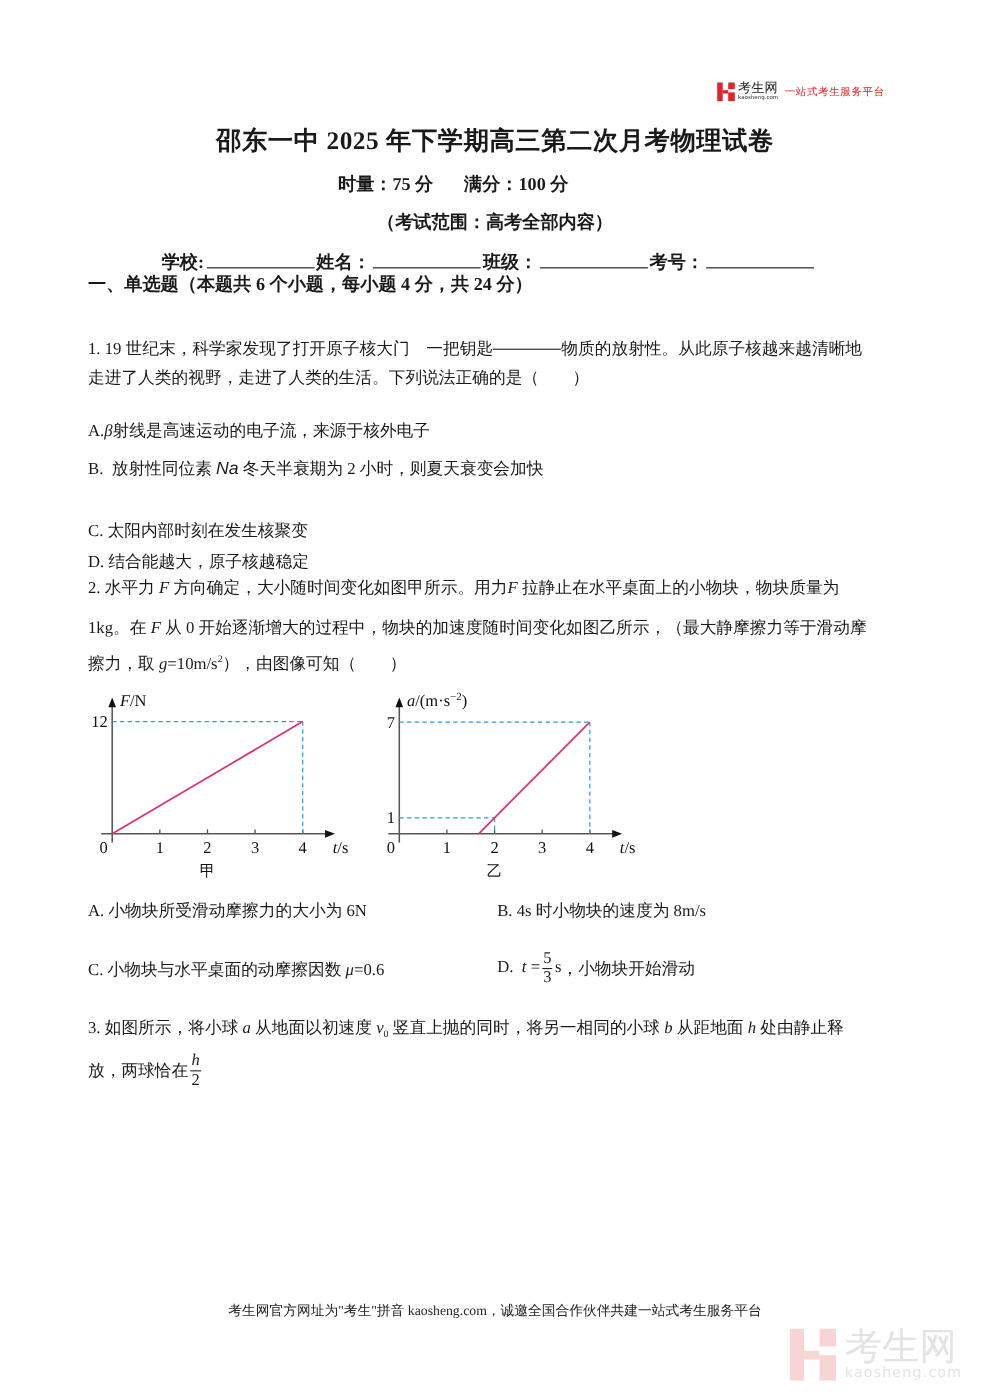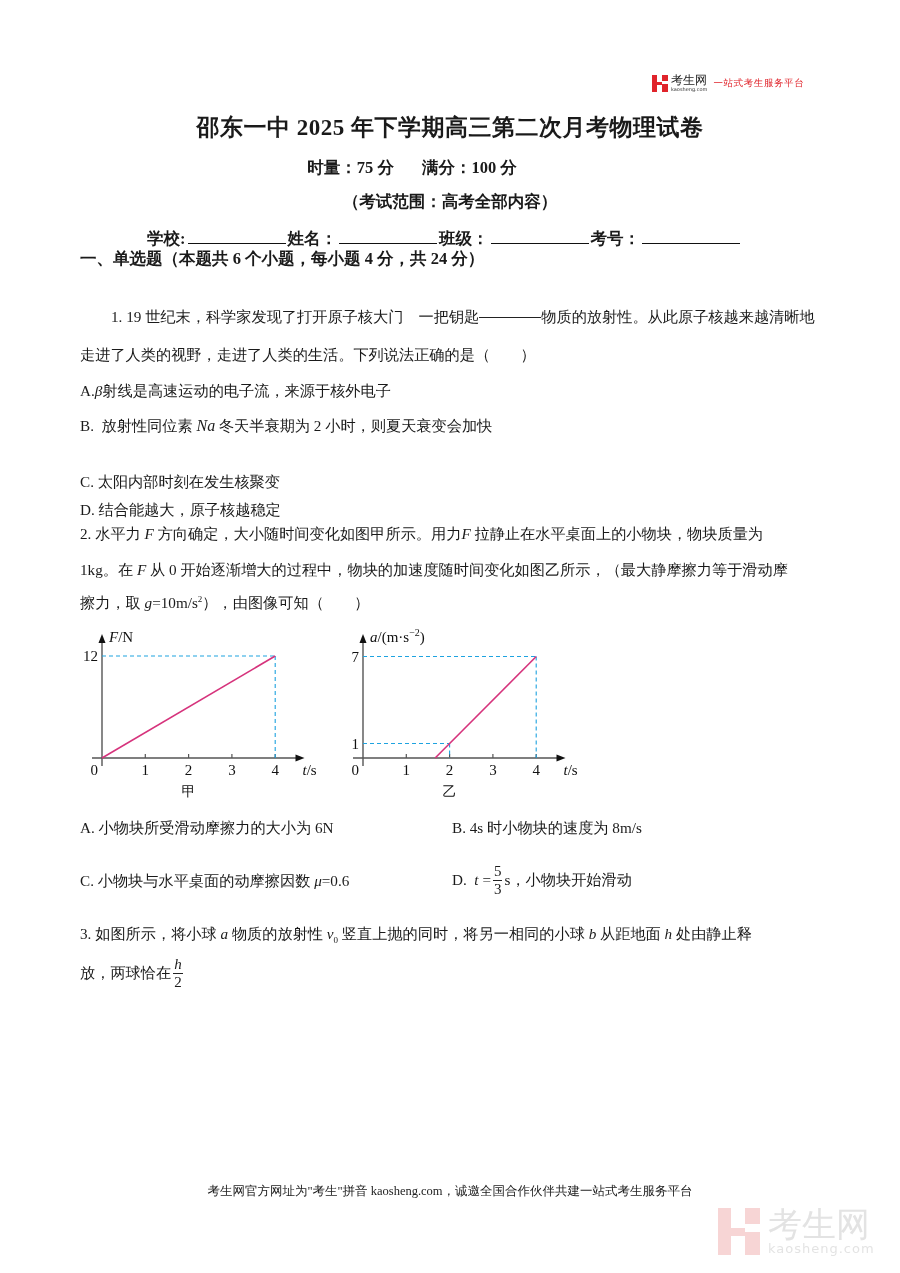--- a/index.html
+++ b/index.html
@@ -17,21 +17,21 @@
   .title { left: 0; width: 900px; top: 112px; text-align: center; font-size: 23px; font-weight: bold; letter-spacing: 0.5px; }
   .sub1 { left: 0; width: 824px; top: 157px; text-align: center; font-size: 16.5px; font-weight: bold; }
   .sub1 span.gap { display: inline-block; width: 28px; }
   .sub2 { left: 0; width: 900px; top: 191px; text-align: center; font-size: 16.5px; font-weight: bold; }
   .info { left: 147px; top: 228px; font-size: 16.5px; font-weight: bold; white-space: nowrap; font-family: Liberation Serif, serif; }
   .info .blank { display: inline-block; width: 98px; border-bottom: 1.3px solid #111; height: 14px; margin: 0 2px 0 2px; vertical-align: baseline; }
   .section { left: 80px; top: 248px; font-size: 16.5px; font-weight: bold; }
 
   .line { left: 80px; font-size: 15.2px; white-space: nowrap; }
   .it { font-style: italic; }
-  .na { font-style: italic; font-family: Liberation Serif, serif; font-size: 16px; }
+  .na { font-style: italic; font-family: Liberation Sans, sans-serif; font-size: 16px; }
   .dash { display: inline-block; width: 62px; border-bottom: 1px solid #222; vertical-align: middle; margin-bottom: 3px; }
   .frac { display: inline-flex; flex-direction: column; align-items: center; vertical-align: middle; line-height: 1; font-size: 15px; margin: 0 2px; }
   .frac .num { padding: 0 1px 1px; border-bottom: 1px solid #222; }
   .frac .den { padding-top: 1px; }
   sup { font-size: 9px; }
   sub { font-size: 9px; }
 
   svg text { font-family: "Liberation Serif", serif; }
   .footer { left: 0; width: 900px; top: 1183px; text-align: center; font-size: 12.5px; color: #222; }
   .wm { left: 718px; top: 1207px; display: flex; align-items: center; opacity: 0.95; }
@@ -63,24 +63,24 @@
   <span>时量：75 分</span><span class="gap"></span><span>满分：100 分</span>
 </div>
 <div class="abs sub2">（考试范围：高考全部内容）</div>
 
 <div class="abs info">
   <span>学校:</span><span class="blank"></span><span>姓名：</span><span class="blank"></span><span>班级：</span><span class="blank"></span><span>考号：</span><span class="blank"></span>
 </div>
 
 <div class="abs section">一、单选题（本题共 6 个小题，每小题 4 分，共 24 分）</div>
 
-<div class="abs line" style="top:307px;margin-left:31px;">
+<div class="abs line" style="top:307px;">
   <span>1. 19 世纪末，科学家发现了打开原子核大门　一把钥匙</span><span class="dash"></span><span>物质的放射性。从此原子核越来越清晰地</span>
 </div>
-<div class="abs line" style="top:345px;">走进了人类的视野，走进了人类的生活。下列说法正确的是（　　）</div>
+<div class="abs line" style="top:333px;">走进了人类的视野，走进了人类的生活。下列说法正确的是（　　）</div>
 <div class="abs line" style="top:381px;">
   <span>A.</span><span class="it">β</span><span>射线是高速运动的电子流，来源于核外电子</span>
 </div>
 <div class="abs line" style="top:416px;">
   <span>B.</span>&nbsp;&nbsp;<span>放射性同位素</span>&nbsp;<span class="na">Na</span>&nbsp;<span>冬天半衰期为 2 小时，则夏天衰变会加快</span>
 </div>
 <div class="abs line" style="top:472px;">C.  太阳内部时刻在发生核聚变</div>
 <div class="abs line" style="top:500px;">D.  结合能越大，原子核越稳定</div>
 
 <div class="abs line" style="top:524px;">
@@ -149,21 +149,21 @@
 </div>
 <div class="abs line" style="top:857px;left:452px;height:46px;display:flex;align-items:center;">
   <span>D.</span>&nbsp;&nbsp;<span class="it">t</span>&nbsp;<span>=</span>
   <span class="frac">
       <span class="num">5</span>
       <span class="den">3</span>
     </span><span>s</span><span>，小物块开始滑动</span>
 </div>
 
 <div class="abs line" style="top:924px;">
-  <span>3.  如图所示，将小球</span> <span class="it">a</span> <span>物质的放射性</span> <span class="it">v</span><sub>0</sub> <span>竖直上抛的同时，将另一相同的小球</span> <span class="it">b</span> <span>从距地面</span> <span class="it">h</span> <span>处由静止释</span>
+  <span>3.  如图所示，将小球</span> <span class="it">a</span> <span>从地面以初速度</span> <span class="it">v</span><sub>0</sub> <span>竖直上抛的同时，将另一相同的小球</span> <span class="it">b</span> <span>从距地面</span> <span class="it">h</span> <span>处由静止释</span>
 </div>
 <div class="abs line" style="top:950px;height:46px;display:flex;align-items:center;">
   <span>放，两球恰在</span>
   <span class="frac">
       <span class="num it">h</span>
       <span class="den">2</span>
     </span>
 </div>
 
 <div class="abs footer">考生网官方网址为"考生"拼音 kaosheng.com，诚邀全国合作伙伴共建一站式考生服务平台</div>

